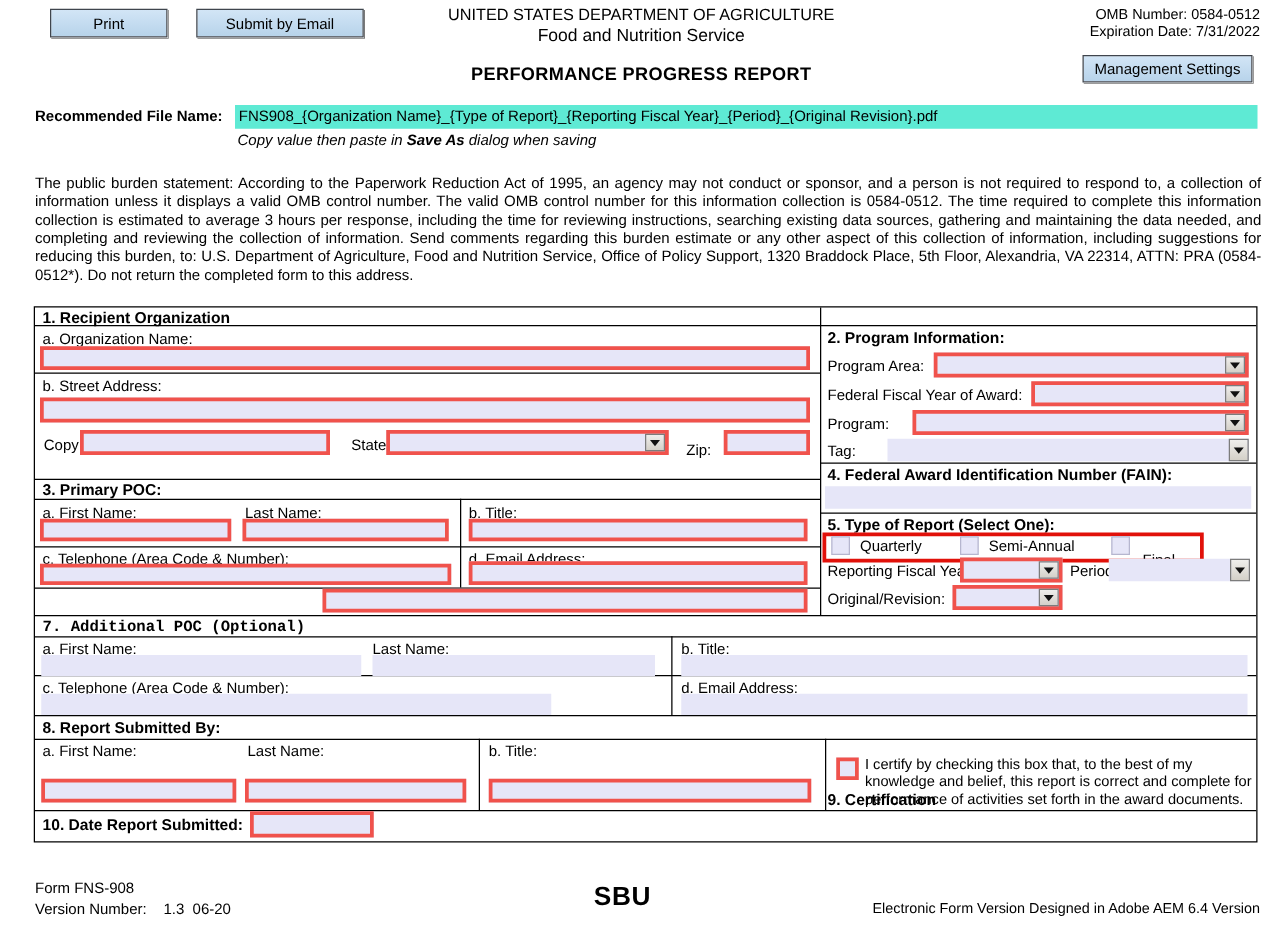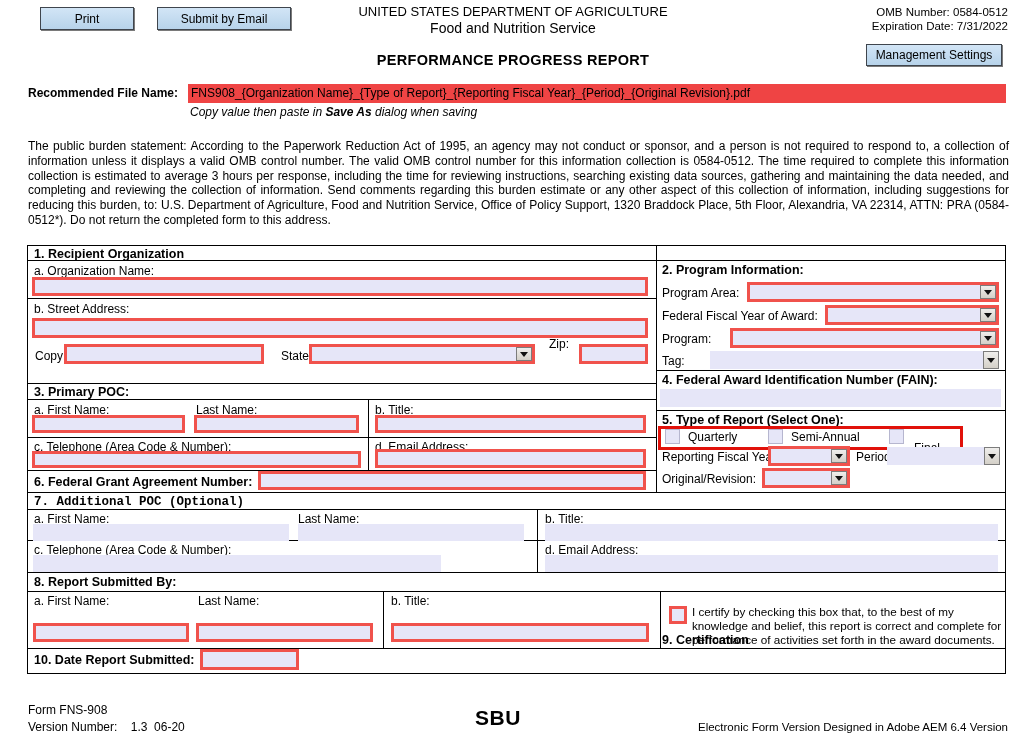--- a/index.html
+++ b/index.html
@@ -40,21 +40,21 @@
 <div class="abs" style="left:263px;top:20px;width:500px;text-align:center;font-size:14px;">Food and Nutrition Service</div>
 
 <div class="abs" style="left:790px;top:6px;width:218px;text-align:right;font-size:11.5px;">OMB Number: 0584-0512</div>
 <div class="abs" style="left:790px;top:20px;width:218px;text-align:right;font-size:11.5px;">Expiration Date: 7/31/2022</div>
 
 <div class="abs bold" style="left:263px;top:52px;width:500px;text-align:center;font-size:14.5px;letter-spacing:.3px;">PERFORMANCE PROGRESS REPORT</div>
 
 <button class="btn" style="left:866px;top:44px;width:136px;height:22px;">Management Settings</button>
 
 <div class="lbl bold" style="left:28px;top:86px;">Recommended File Name:</div>
-<div class="abs" style="left:188px;top:84px;width:818px;height:19px;background:#ef4444;font-size:12px;line-height:19px;padding-left:3px;box-sizing:border-box;white-space:nowrap;overflow:hidden;">FNS908_{Organization Name}_{Type of Report}_{Reporting Fiscal Year}_{Period}_{Original Revision}.pdf</div>
+<div class="abs" style="left:188px;top:84px;width:818px;height:19px;background:#5eead4;font-size:12px;line-height:19px;padding-left:3px;box-sizing:border-box;white-space:nowrap;overflow:hidden;">FNS908_{Organization Name}_{Type of Report}_{Reporting Fiscal Year}_{Period}_{Original Revision}.pdf</div>
 <div class="abs" style="left:190px;top:105px;font-size:12px;font-style:italic;"><span>Copy value then paste in </span><span class="bold">Save As</span><span> dialog when saving</span></div>
 
 <div id="burden">The public burden statement: According to the Paperwork Reduction Act of 1995, an agency may not conduct or sponsor, and a person is not required to respond to, a collection of information unless it displays a valid OMB control number. The valid OMB control number for this information collection is 0584-0512. The time required to complete this information collection is estimated to average 3 hours per response, including the time for reviewing instructions, searching existing data sources, gathering and maintaining the data needed, and completing and reviewing the collection of information. Send comments regarding this burden estimate or any other aspect of this collection of information, including suggestions for reducing this burden, to: U.S. Department of Agriculture, Food and Nutrition Service, Office of Policy Support, 1320 Braddock Place, 5th Floor, Alexandria, VA 22314, ATTN: PRA (0584-0512*). Do not return the completed form to this address.</div>
 
 <div id="form-table">
 
   <div class="hline" style="left:0;top:14px;width:977px;"></div>
   <div class="vline" style="left:628px;top:0;height:246px;"></div>
   <div class="hline" style="left:0;top:52px;width:628px;"></div>
   <div class="hline" style="left:0;top:137px;width:628px;"></div>
@@ -81,21 +81,21 @@
   <input class="field req" style="left: 4px; top: 72px; width: 616px; height: 20px;">
   <div class="lbl" style="left:7px;top:103px;">Copy:</div>
   <input class="field req" style="left: 36px; top: 98px; width: 200px; height: 20px;">
   <div class="lbl" style="left:253px;top:103px;">State:</div>
   <div class="combo req" style="left:281px;top:98px;width:226px;height:20px;">
     <div class="spacer"></div>
       <div class="arrow-btn">
         <div class="tri"></div>
       </div>
   </div>
-  <div class="lbl" style="left:521px;top:91px;">Zip:</div>
+  <div class="lbl" style="left:521px;top:107px;">Zip:</div>
   <input class="field req" style="left: 551px; top: 98px; width: 69px; height: 20px;">
 
   <div class="sec-title" style="left:634px;top:17px;">2. Program Information:</div>
   <div class="lbl" style="left:634px;top:40px;">Program Area:</div>
   <div class="combo req" style="left:719px;top:36px;width:252px;height:20px;">
     <div class="spacer"></div>
       <div class="arrow-btn">
         <div class="tri"></div>
       </div>
   </div>
@@ -159,21 +159,20 @@
       </div>
   </div>
   <div class="lbl" style="left:634px;top:226px;">Original/Revision:</div>
   <div class="combo req" style="left:734px;top:222px;width:88px;height:20px;">
     <div class="spacer"></div>
       <div class="arrow-btn">
         <div class="tri"></div>
       </div>
   </div>
 
-  <div class="sec-title" style="left:6px;top:229px;">6. Federal Grant Agreement Number:</div>
   <input class="field req" style="left: 230px; top: 225px; width: 388px; height: 19px;">
 
   <div class="sec-title" style="left:6px;top:249px;font-family:Liberation Mono, monospace;">7. Additional POC (Optional)</div>
   <div class="lbl" style="left:6px;top:266px;">a. First Name:</div>
   <div class="lbl" style="left:270px;top:266px;">Last Name:</div>
   <div class="lbl" style="left:517px;top:266px;">b. Title:</div>
   <input class="field" style="left: 5px; top: 278px; width: 256px; height: 17px;">
   <input class="field" style="left: 270px; top: 278px; width: 226px; height: 17px;">
   <input class="field" style="left: 517px; top: 278px; width: 453px; height: 17px;">
   <div class="lbl" style="left:6px;top:297px;">c. Telephone (Area Code &amp; Number):</div>

